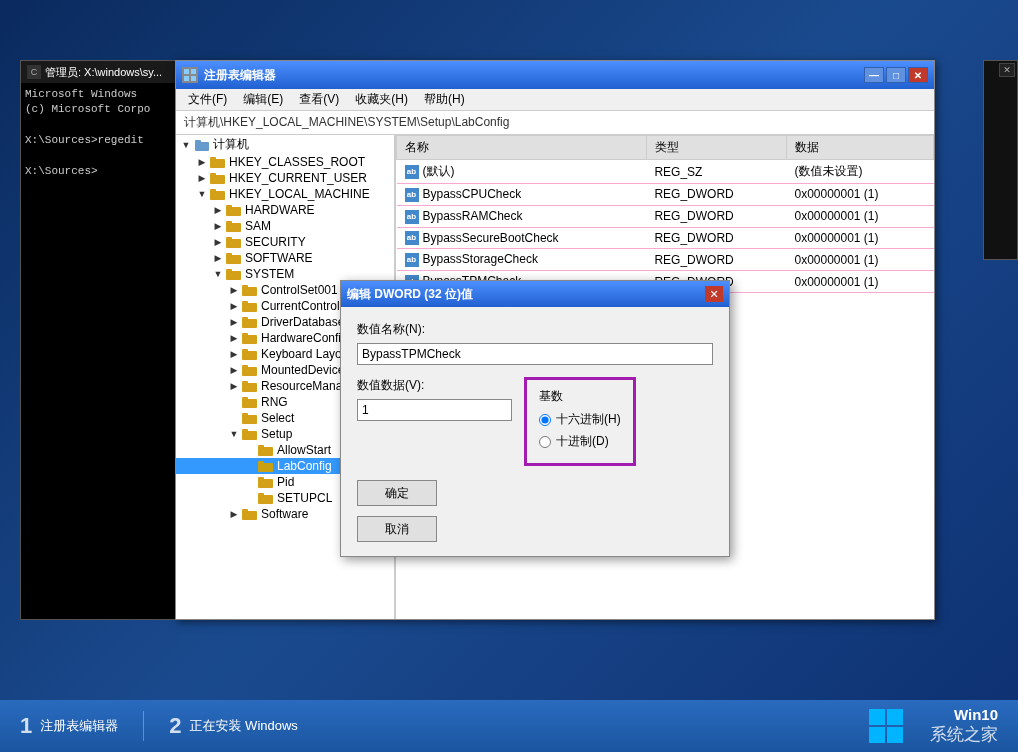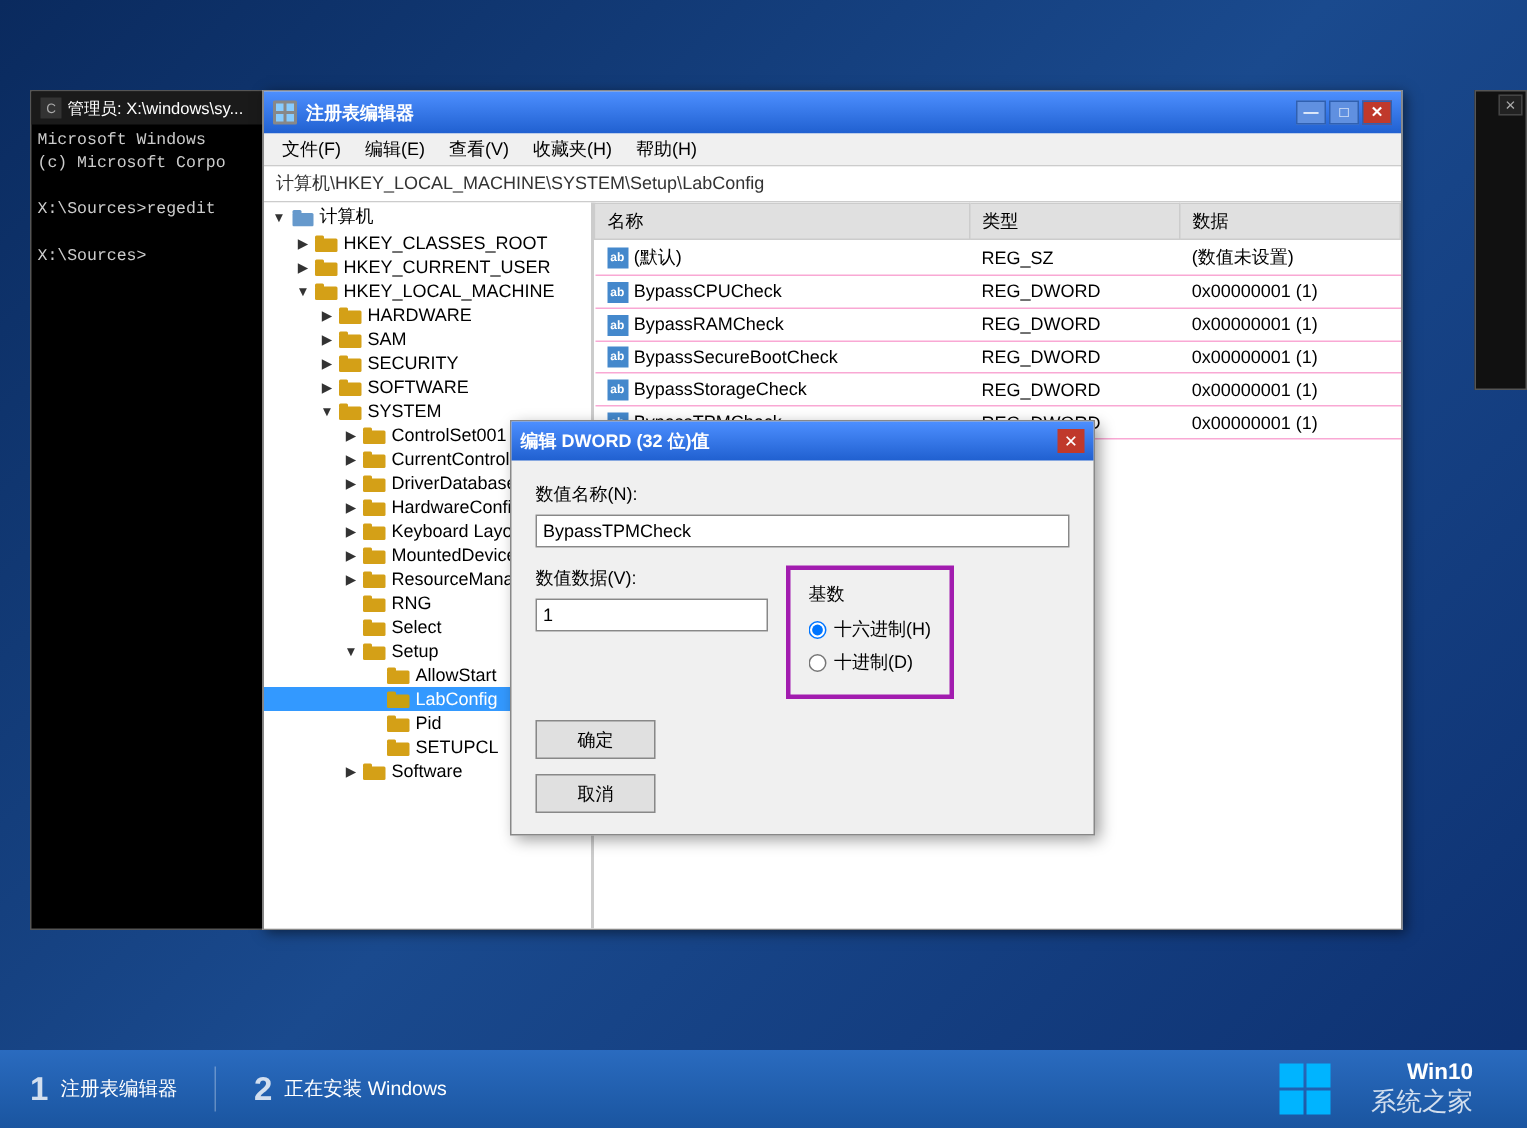--- a/index.html
+++ b/index.html
@@ -368,21 +368,21 @@
       width: 1px;
       height: 30px;
       background: rgba(255,255,255,0.3);
       margin: 0 5px;
     }
 
     .taskbar-logo {
       margin-left: auto;
       display: flex;
       align-items: center;
-      padding-right: 36px;
+      padding-right: 20px;
       gap: 26px;
     }
     .win-logo {
       width: 36px;
       height: 36px;
     }
     .logo-text {
       color: #fff;
       font-size: 13px;
       text-align: right;

